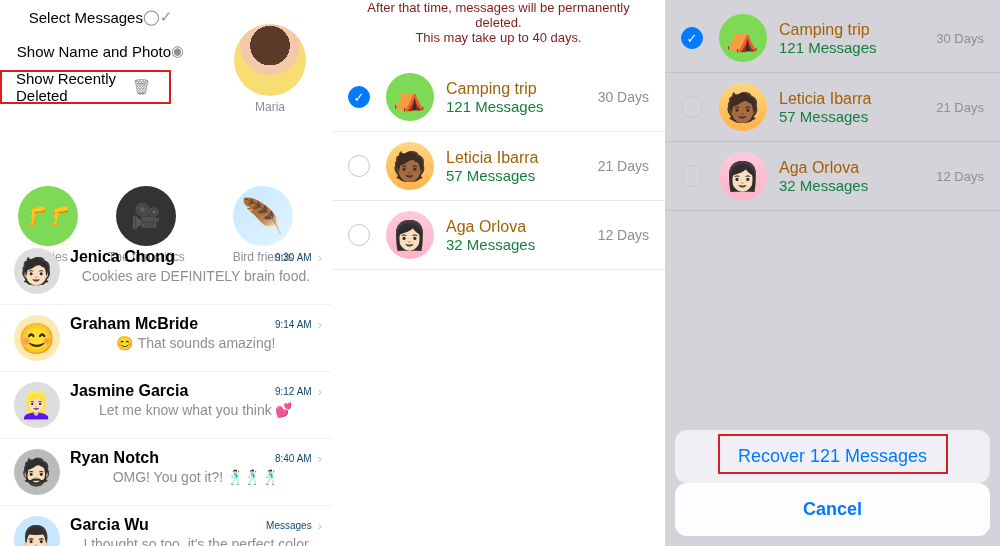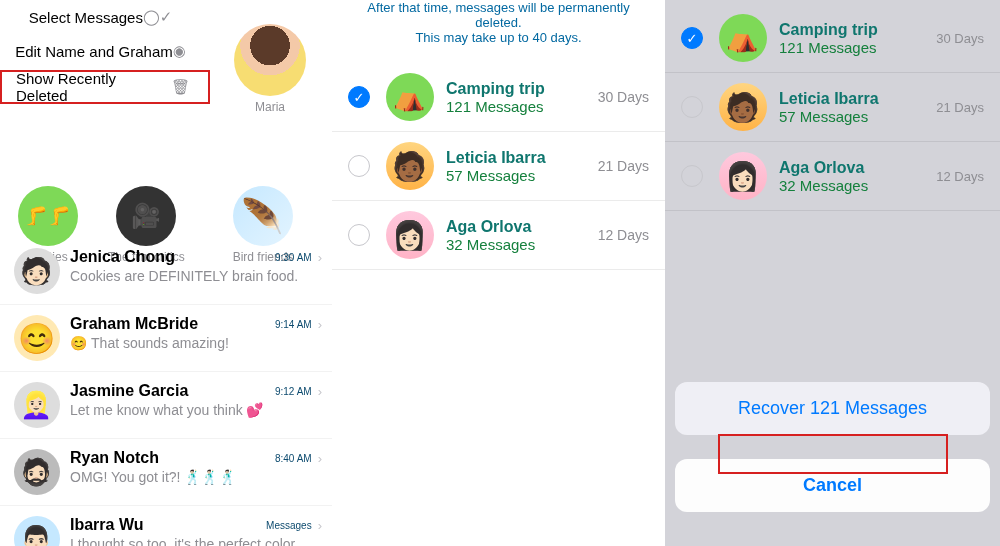--- a/index.html
+++ b/index.html
@@ -63,42 +63,42 @@
     background:#ddd; flex-shrink:0;
     margin-right:10px;
     display:flex;align-items:center;justify-content:center;
     overflow:hidden;
   }
   .chat-body { flex:1; min-width:0;}
   .chat-top { display:flex; align-items:center; }
   .chat-name { font-weight:600; font-size:16px; flex:1; color:#000;}
   .chat-time { font-size:10px; color:#0c4a6e; margin-left:4px;}
   .chev { color:#c7c7cc; font-size:13px; margin-left:6px; align-self:center;}
-  .chat-msg { font-size:14px; color:#8e8e93; margin-top:2px; white-space:nowrap; overflow:hidden; text-overflow:ellipsis;}
+  .chat-msg { font-size:14px; color:#8e8e93; margin-top:2px; white-space:nowrap; overflow:hidden; text-overflow:ellipsis;text-align:center;}
 
   
-  .info-text { text-align:center; font-size:13px; color:#0369a1; padding: 0 26px 18px;}
+  .info-text { text-align:center; font-size:13px; color:#7f1d1d; padding: 0 26px 18px;}
   .del-row {
     display:flex; align-items:center;
     padding: 10px 16px;
     border-bottom: 0.5px solid rgba(0,0,0,0.08);
   }
   .sel-circle {
     width:22px; height:22px; border-radius:50%;
     border:1.5px solid #c7c7cc;
     flex-shrink:0; margin-right:16px;
     display:flex;align-items:center;justify-content:center;
   }
   .sel-circle.checked { background:#007aff; border-color:#007aff; color:#fff; font-size:13px;}
   .del-avatar {
     width:48px;height:48px;border-radius:50%;background:#ddd;flex-shrink:0;margin-right:12px;
     display:flex;align-items:center;justify-content:center;overflow:hidden;
   }
   .del-body { flex:1;}
-  .del-name { font-weight:700; font-size:16px; color:#0f766e;}
+  .del-name { font-weight:400; font-size:16px; color:#a16207;}
   .del-count { font-size:15px; color:#15803d;}
   .del-days { font-size:14px; color:#8e8e93;}
   .arrow {
     position:absolute; top:10px; left:340px;
     width:30px; height:70px; pointer-events:none;
   }
 
   
   .panel3 .list { background:transparent; }
   .panel3 .del-row { border-bottom: 0.5px solid rgba(0,0,0,0.08); }
@@ -108,21 +108,21 @@
     position:absolute; bottom:0; left:0; right:0;
     padding: 10px;
   }
   .sheet-btn {
     background:#f2f2f7e8;
     border-radius:12px;
     padding:16px;
     text-align:center;
     font-size:18px;
     color:#007aff;
-    margin-bottom:24px;
+    margin-bottom:0;
   }
   .sheet-btn.cancel { font-weight:600; background:#fffffff0;}
   .recover-highlight {
     position:absolute; bottom:72px; left:50%; transform:translateX(-50%);
     width: 230px; height:40px;
     border:2px solid #d62020;
     pointer-events:none;
   }
 
   
@@ -153,24 +153,24 @@
 </head>
 <body>
 
 <div class="panel panel1">
   <div class="menu-list">
     <div class="menu-item">
       <span>Select Messages</span>
       <span class="icon">◯✓</span>
     </div>
     <div class="menu-item">
-      <span>Edit Name and Graham</span>
+      <span>Show Name and Photo</span>
       <span class="icon">◉</span>
     </div>
-    <div class="menu-item highlight-box" style="width:210px;">
+    <div class="menu-item highlight-box" style="width:171px;">
       <span>Show Recently Deleted</span>
       <span class="icon">🗑</span>
     </div>
   </div>
 
   <div class="pins-area">
     <div style="flex:1"></div>
     <div class="pin-col">
       <div class="pin-avatar av-maria"></div>
       <div>Maria</div>
@@ -235,21 +235,21 @@
           <span class="chat-time">8:40 AM</span>
           <span class="chev">›</span>
         </div>
         <div class="chat-msg">OMG! You got it?! 🕺🏻🕺🏻🕺🏻</div>
       </div>
     </div>
     <div class="chat-row">
       <div class="chat-avatar av-ant"></div>
       <div class="chat-body">
         <div class="chat-top">
-          <span class="chat-name">Ibarra Wu</span>
+          <span class="chat-name">Garcia Wu</span>
           <span class="chat-time">Messages</span>
           <span class="chev">›</span>
         </div>
         <div class="chat-msg">I thought so too, it's the perfect color</div>
       </div>
     </div>
   </div>
 </div>
 
 <svg class="arrow" viewBox="0 0 40 90">

